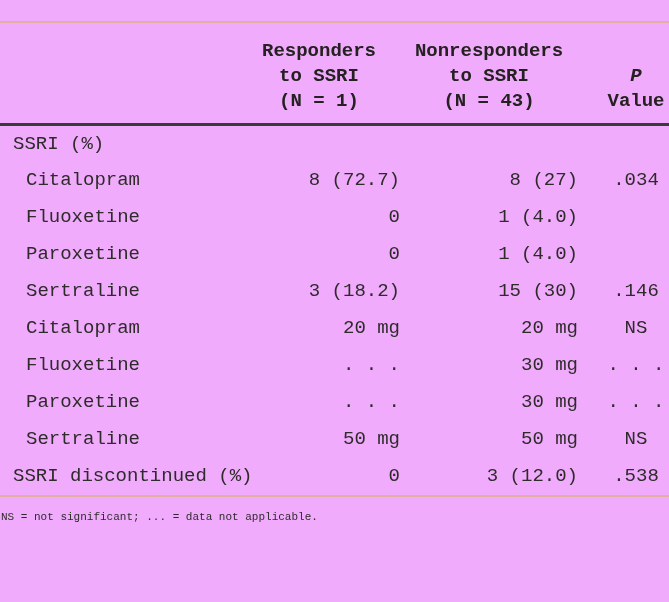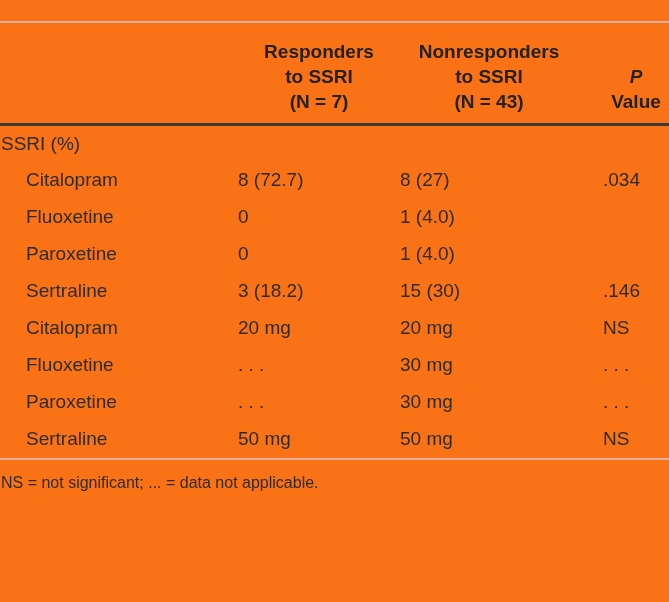--- a/index.html
+++ b/index.html
@@ -1,22 +1,22 @@
 <!DOCTYPE html>
 <html><head>
 <meta charset="utf-8">
 <style>
   * { box-sizing: border-box; }
   html, body { margin: 0; padding: 0; background: #ffffff; }
   .page {
     position: relative;
     width: 669px;
     height: 602px;
-    background: #f97316;
-    font-family: Liberation Sans, sans-serif;
+    background: #f0abfc;
+    font-family: Liberation Mono, monospace;
     color: #2e2b2a;
     overflow: hidden;
   }
   .rule-red {
     height: 2px;
     background: #a94a35;
     border-top: 1px solid #e2b0a2;
     border-bottom: 1px solid #e2b0a2;
   }
   .rule-top { margin-top: 21px; }
@@ -44,28 +44,28 @@
   thead th.c4 { text-align: center; padding-left: 25px; }
   thead th em { font-style: italic; }
 
   tbody td {
     font-size: 19px;
     height: 37px;
     padding: 0;
     color: #2e2b2a;
     white-space: nowrap;
   }
-  td.c1 { text-align: left; padding-left: 1px; }
+  td.c1 { text-align: left; padding-left: 13px; }
   tr.indent td.c1 { padding-left: 26px; }
-  td.c2, td.c3 { text-align: left; }
-  td.c4 { text-align: left; padding-left: 25px; }
+  td.c2, td.c3 { text-align: right; }
+  td.c4 { text-align: center; padding-left: 25px; }
 
   .footnote {
     margin: 14px 0 0 1px;
-    font-size: 16px;
+    font-size: 11px;
     color: #2e2b2a;
   }
 </style>
 </head>
 <body>
 
 <div class="page">
 
   <div class="rule-red rule-top"></div>
 
@@ -75,21 +75,21 @@
         <col class="w2">
         <col class="w3">
         <col class="w4">
     </colgroup>
     <thead>
       <tr>
         <th class="c1"></th>
         <th class="c2">
           <span>Responders</span><br>
           <span>to SSRI</span><br>
-          <span>(N = 7)</span>
+          <span>(N = 1)</span>
         </th>
         <th class="c3">
           <span>Nonresponders</span><br>
           <span>to SSRI</span><br>
           <span>(N = 43)</span>
         </th>
         <th class="c4">
           <em>P</em><br>
           <span>Value</span>
         </th>
@@ -143,20 +143,26 @@
         <td class="c2">. . .</td>
         <td class="c3">30 mg</td>
         <td class="c4">. . .</td>
       </tr>
       <tr class="indent">
         <td class="c1">Sertraline</td>
         <td class="c2">50 mg</td>
         <td class="c3">50 mg</td>
         <td class="c4">NS</td>
       </tr>
+      <tr>
+        <td class="c1">SSRI discontinued (%)</td>
+        <td class="c2">0</td>
+        <td class="c3">3 (12.0)</td>
+        <td class="c4">.538</td>
+      </tr>
     </tbody>
   </table>
 
   <div class="rule-red"></div>
 
   <p class="footnote">NS = not significant; ... = data not applicable.</p>
 
 </div>
 
 </body></html>

